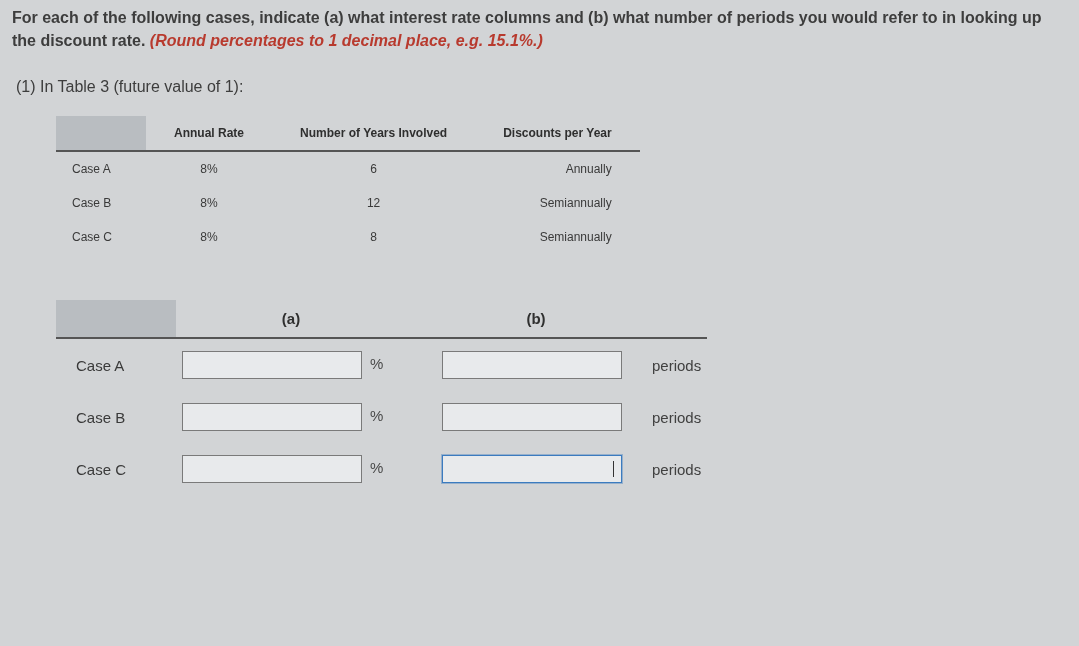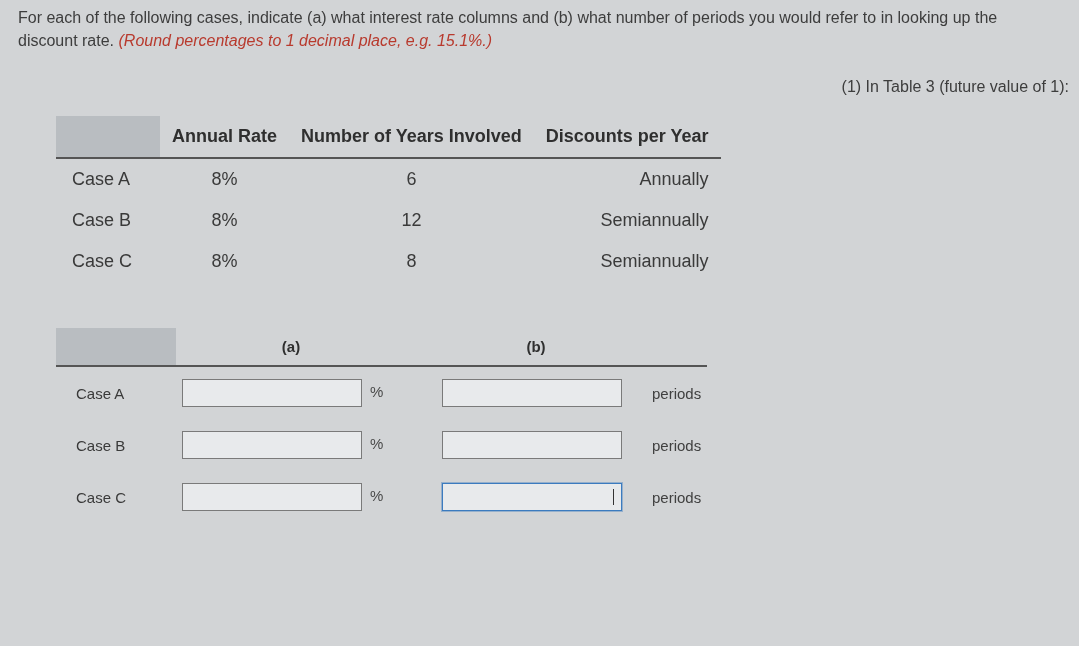--- a/index.html
+++ b/index.html
@@ -21,42 +21,42 @@
   .title {
     font-weight: bold;
     font-size: 17px;
     color: #4a4a4a;
     margin: 0 0 18px 0;
   }
   .prompt {
     font-size: 16px;
     color: #3d3d3d;
     line-height: 1.45;
-    margin-left: 12px;
+    margin-left: 6px;
     margin-right: 10px;
+    font-weight: bold;
   }
   .hint {
     color: #b83a2e;
     font-style: italic;
   }
   .subhead {
     font-size: 16px;
     color: #3d3d3d;
     margin: 26px 0 20px 10px;
-    text-align: right;
   }
   
   .t1 {
     margin-left: 50px;
     border-collapse: collapse;
   }
   .t1 th, .t1 td {
-    font-size: 18px;
+    font-size: 12px;
     text-align: center;
-    padding: 10px 12px;
+    padding: 10px 28px;
   }
   .t1 thead th {
     font-weight: bold;
     color: #2f2f2f;
     border-bottom: 2px solid #555;
   }
   .t1 thead th.corner {
     background: #b9bdc1;
     border-bottom: 2px solid #555;
     min-width: 90px;

